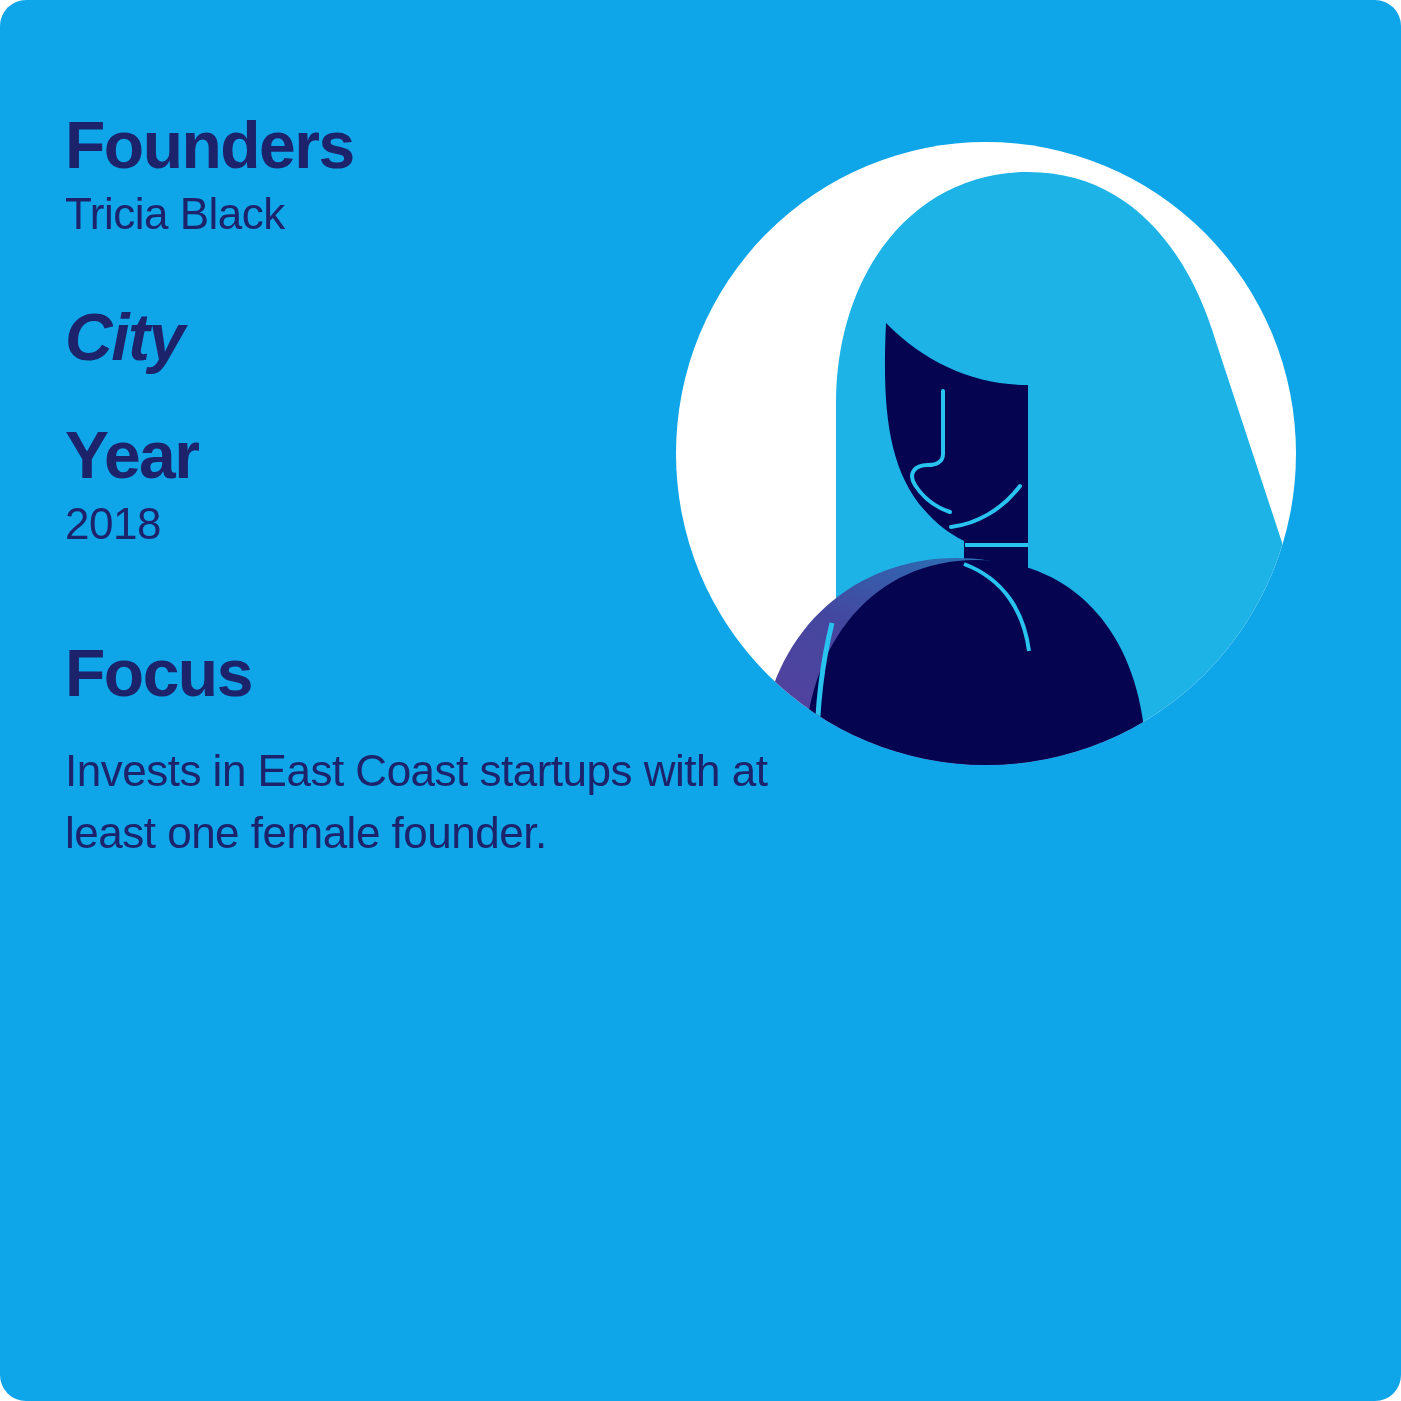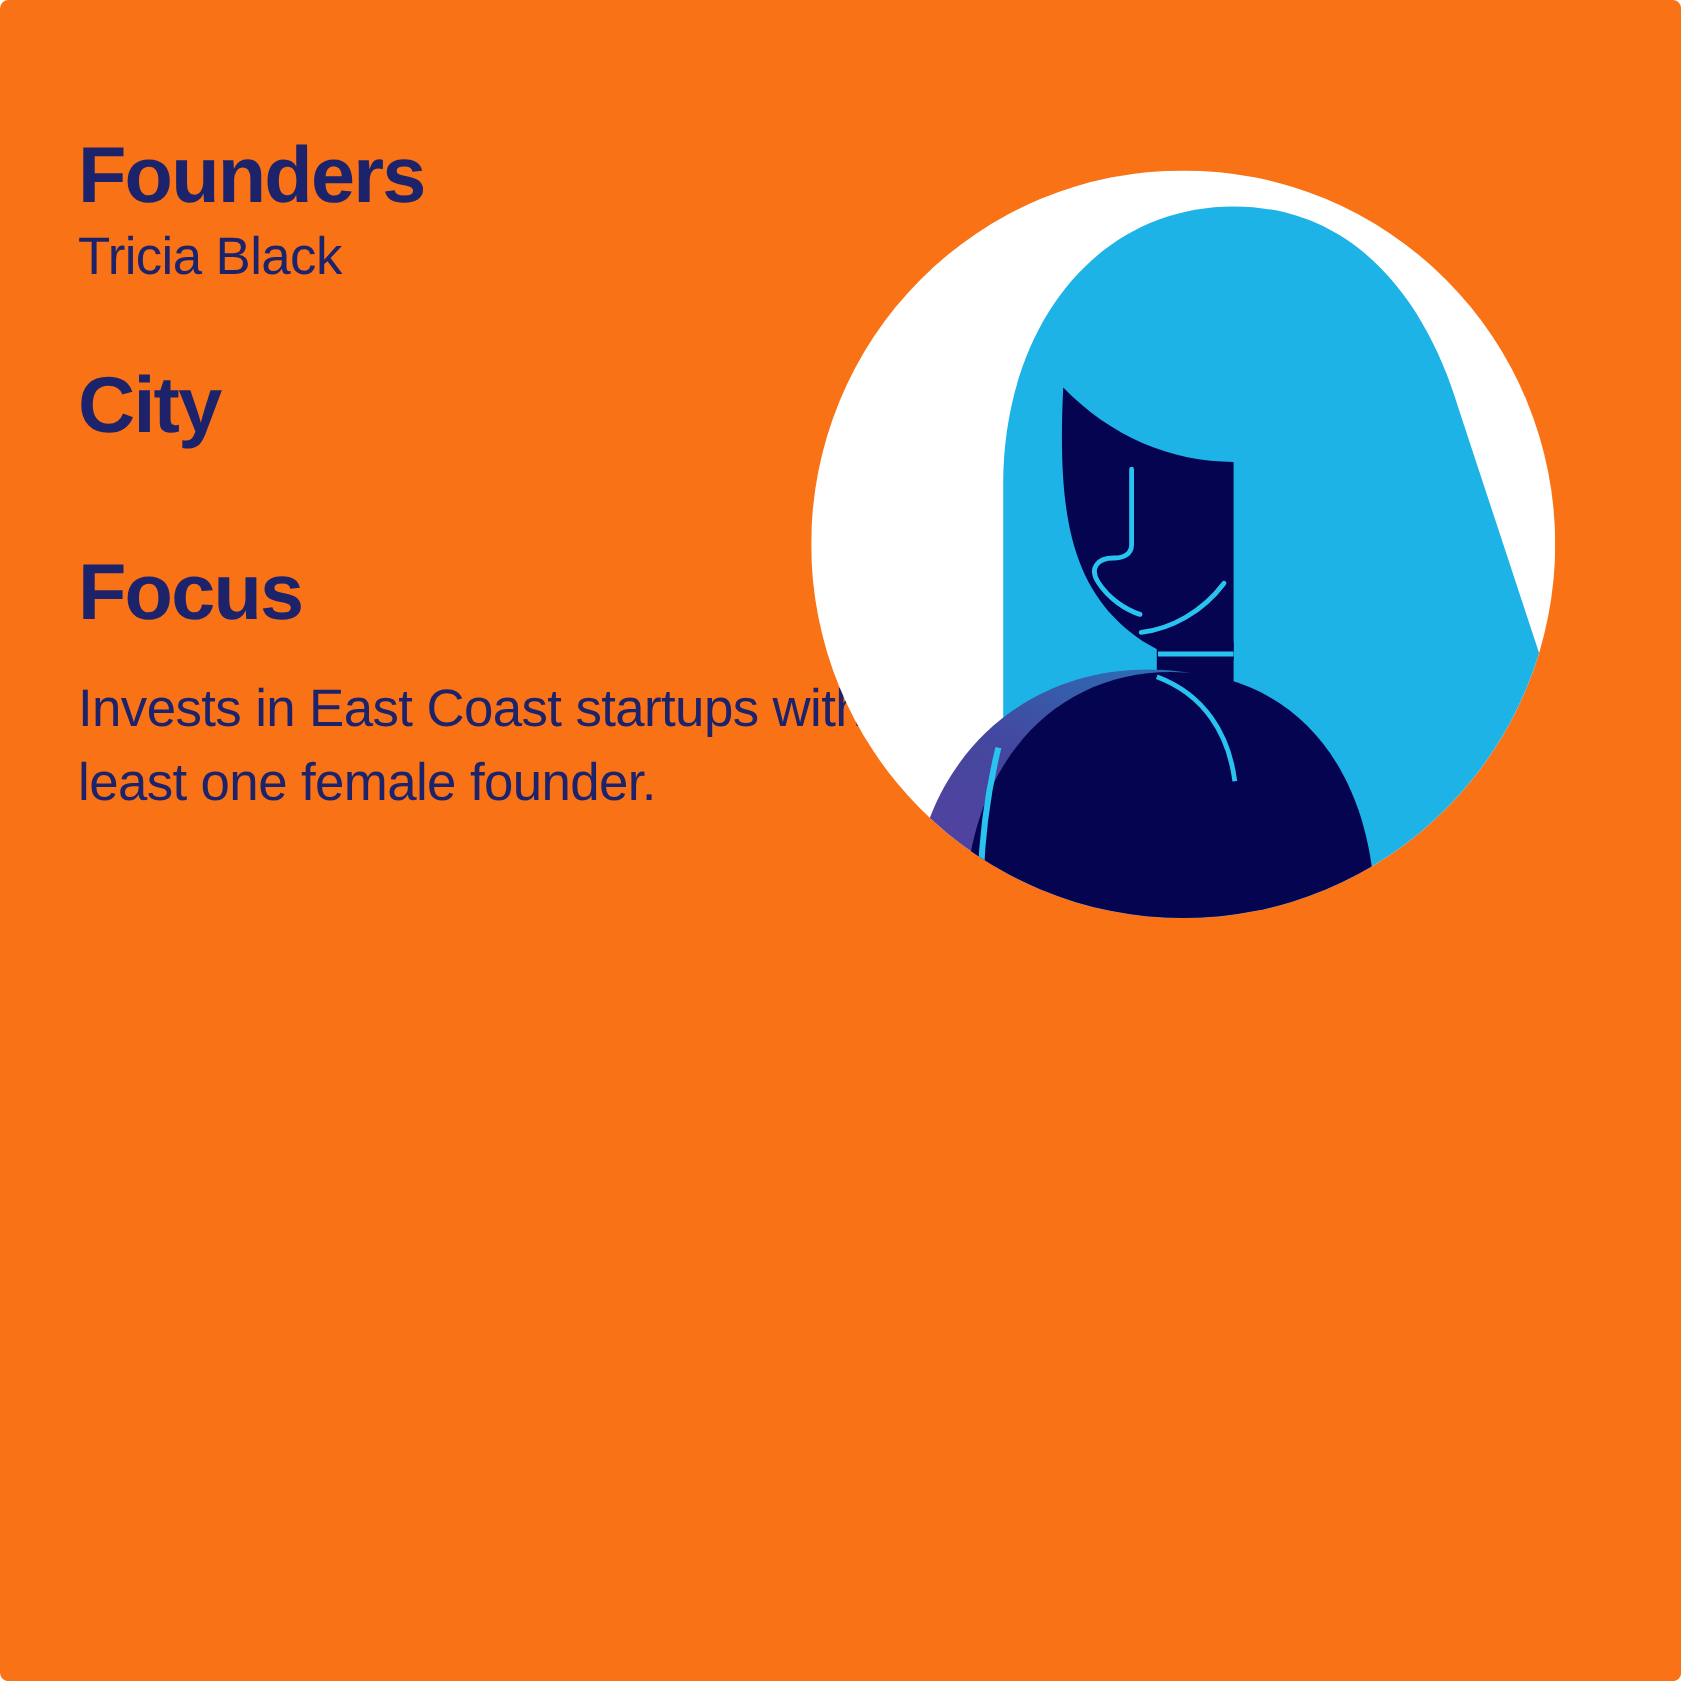--- a/index.html
+++ b/index.html
@@ -13,22 +13,22 @@
     height: 1401px;
     overflow: hidden;
     font-family: "Liberation Sans", sans-serif;
   }
 
   .card {
     position: relative;
     width: 1401px;
     height: 1401px;
     box-sizing: border-box;
-    background: #f97316;
-    border-radius: 7px;
+    background: #0ea5e9;
+    border-radius: 26px;
     overflow: hidden;
   }
 
   
   .info-column {
     position: absolute;
     left: 65px;
     top: 112px;
     width: 760px;
   }
@@ -54,21 +54,21 @@
     color: #1c236b;
     font-weight: normal;
     font-size: 44px;
     line-height: 1.18;
     letter-spacing: -0.5px;
     margin: 10px 0 0 0;
     padding: 0;
   }
 
   .block-founders { margin-top: 0px; }
-  .block-city     { margin-top: 64px; }
+  .block-city     { margin-top: 64px; font-style: italic; }
   .block-year     { margin-top: 52px; }
   .block-focus    { margin-top: 90px; }
 
   .block-focus .field-value {
     margin-top: 34px;
     line-height: 1.42;
     max-width: 740px;
   }
 
   
@@ -94,20 +94,24 @@
 
     <div class="field-block block-founders">
       <span class="field-label">Founders</span>
       <span class="field-value">Tricia Black</span>
     </div>
 
     <div class="field-block block-city">
       <span class="field-label">City</span>
     </div>
 
+    <div class="field-block block-year">
+      <span class="field-label">Year</span>
+      <span class="field-value">2018</span>
+    </div>
 
     <div class="field-block block-focus">
       <span class="field-label">Focus</span>
       <span class="field-value">Invests in East Coast startups with at least one female founder.</span>
     </div>
 
   </div>
 
   <div class="avatar-illustration">
     <svg viewBox="0 0 620 623" xmlns="http://www.w3.org/2000/svg" aria-hidden="true">

